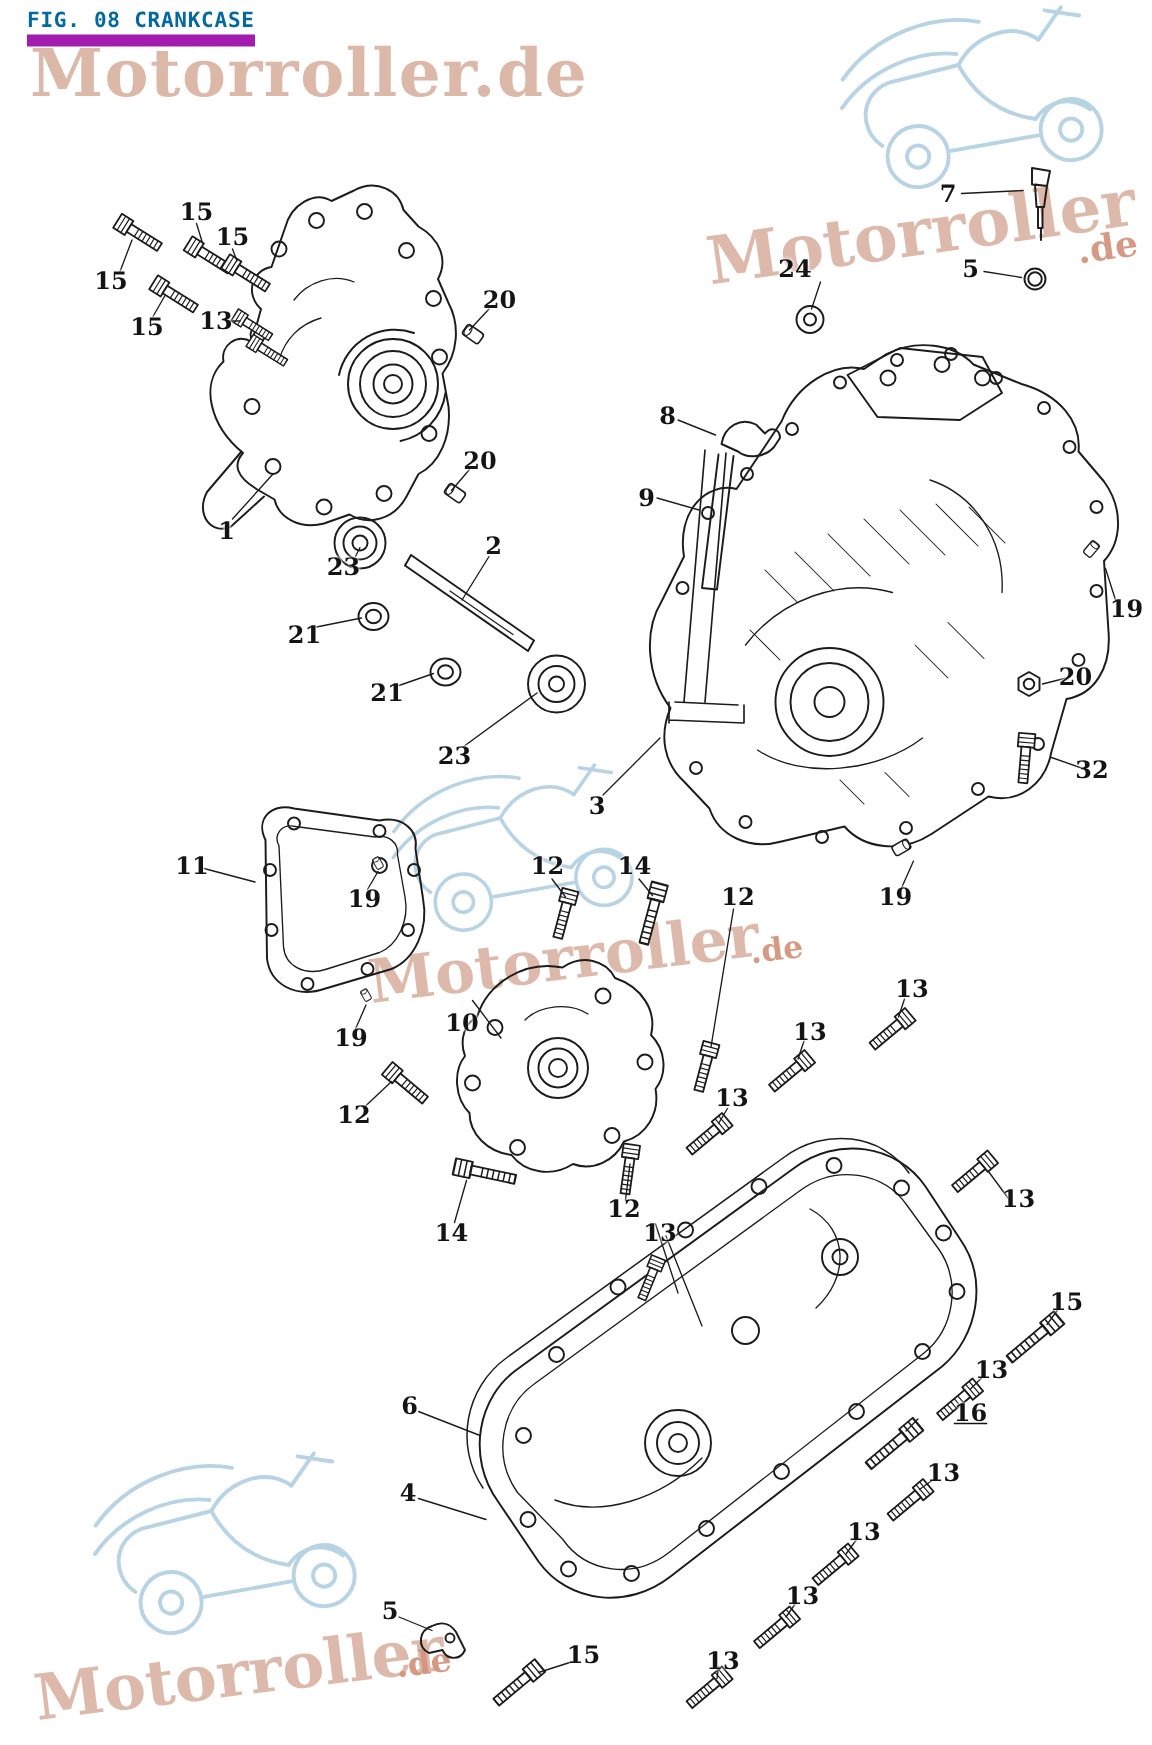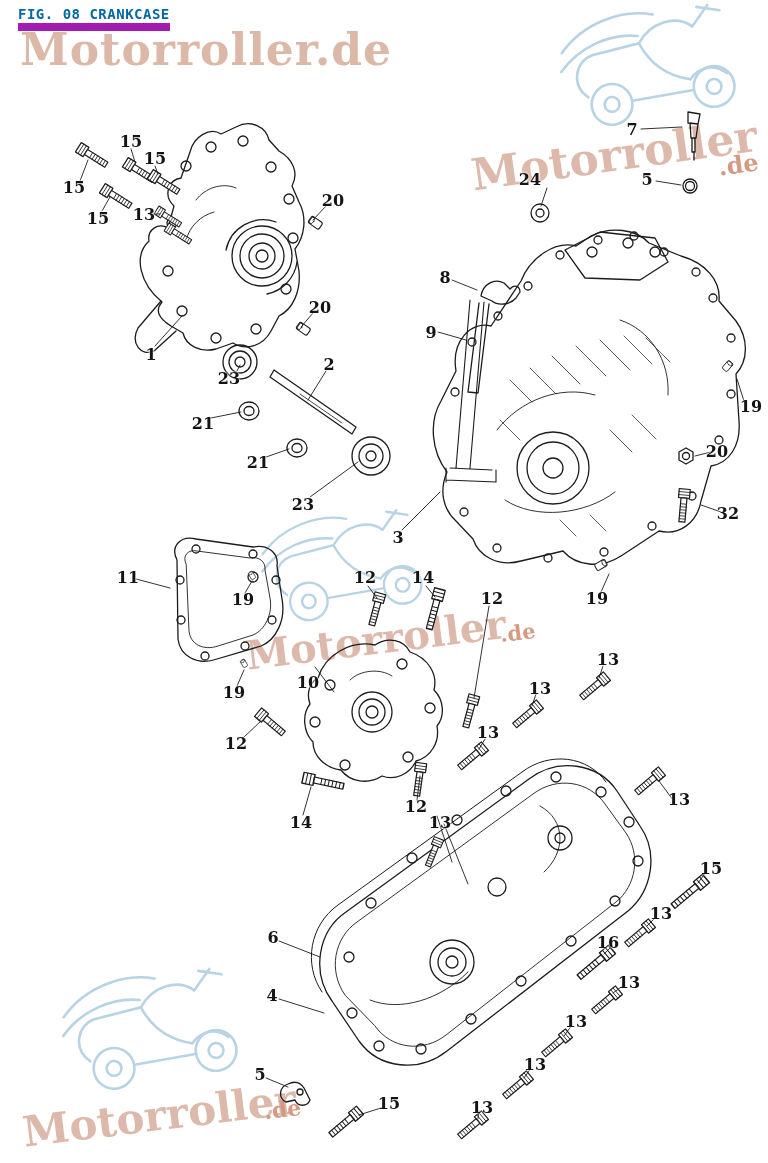--- a/index.html
+++ b/index.html
@@ -338,21 +338,21 @@
       <span class="part-label" style="left: 608px; top: 659px;">13</span>
       <span class="part-label" style="left: 540px; top: 688px;">13</span>
       <span class="part-label" style="left: 488px; top: 732px;">13</span>
       <span class="part-label" style="left: 236px; top: 743px;">12</span>
       <span class="part-label" style="left: 301px; top: 822px;">14</span>
       <span class="part-label" style="left: 416px; top: 806px;">12</span>
       <span class="part-label" style="left: 440px; top: 822px;">13</span>
       <span class="part-label" style="left: 679px; top: 799px;">13</span>
       <span class="part-label" style="left: 711px; top: 868px;">15</span>
       <span class="part-label" style="left: 661px; top: 913px;">13</span>
-      <span class="part-label" style="left: 608px; top: 942px;">16</span>
+      <span class="part-label" style="left: 647px; top: 942px; text-decoration: underline;">16</span>
       <span class="part-label" style="left: 629px; top: 982px;">13</span>
       <span class="part-label" style="left: 273px; top: 937px;">6</span>
       <span class="part-label" style="left: 272px; top: 995px;">4</span>
       <span class="part-label" style="left: 576px; top: 1021px;">13</span>
       <span class="part-label" style="left: 535px; top: 1064px;">13</span>
       <span class="part-label" style="left: 260px; top: 1074px;">5</span>
       <span class="part-label" style="left: 389px; top: 1103px;">15</span>
       <span class="part-label" style="left: 482px; top: 1107px;">13</span>
     </div>
 

